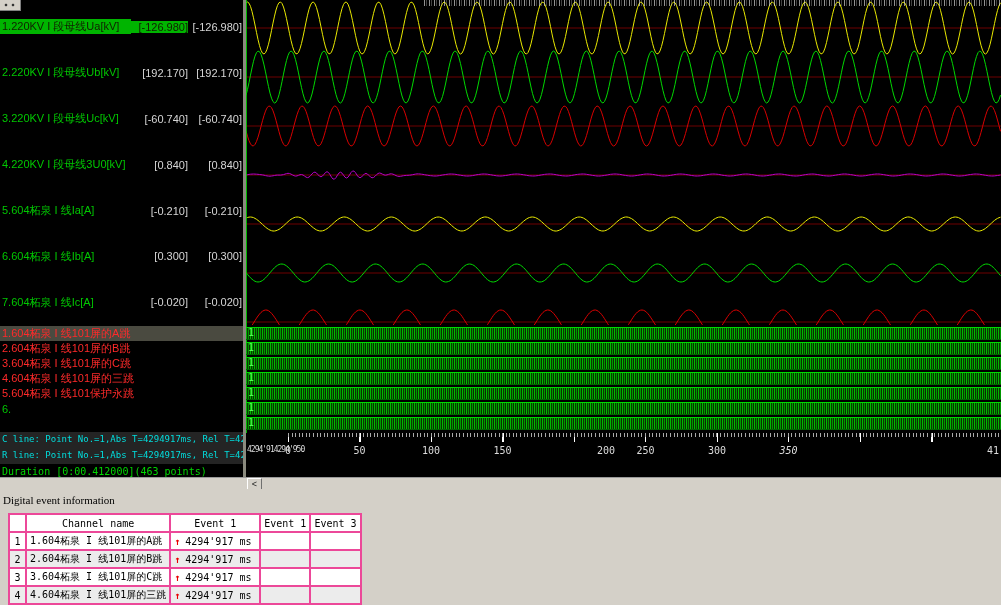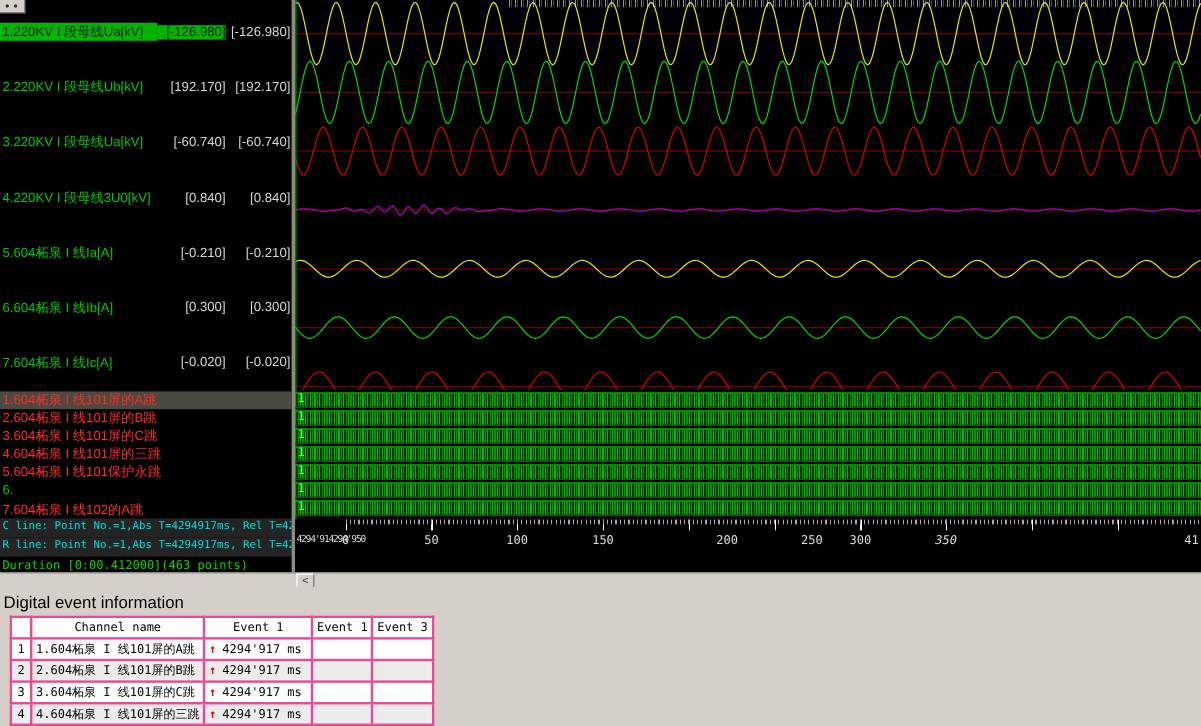--- a/index.html
+++ b/index.html
@@ -46,21 +46,21 @@
   .tleft{left:1px;transform:none;font-size:8px;letter-spacing:-1px}
   .tright{left:auto;right:2px;transform:none}
 
   
   .scroll-strip{position:absolute;left:0;top:477px;width:1001px;height:12px;background:#d4d0c8;border-top:1px solid #9a9a9a}
   .scroll-left-btn{position:absolute;left:247px;top:0;width:13px;height:11px;font-size:9px;line-height:10px;text-align:center;color:#222;
     background:#d4d0c8;border:1px solid;border-color:#fff #707070 #707070 #fff;cursor:default}
 
   
   .bottom{position:absolute;left:0;top:489px;width:1001px;height:116px;background:#d4d0c8;color:#000;overflow:hidden}
-  .evt-title{padding:5px 0 0 3px;font-family:Liberation Sans, sans-serif;font-size:14px}
+  .evt-title{padding:5px 0 0 3px;font-family:Liberation Serif, serif;font-size:11px}
   table.evt{position:absolute;left:8px;top:24px;border-collapse:collapse;background:#fff;font-family:"DejaVu Sans Mono",monospace;font-size:10px}
   .evt th,.evt td{border:2px solid #ec4899;padding:1px 3px;height:14px;font-weight:normal;white-space:nowrap;text-align:left}
   .evt th{text-align:center}
   .evt td.num{text-align:center}
   .evt tbody tr:nth-child(even) td{background:#ececec}
   .evt .arrow{color:#e80000;font-weight:bold;margin-right:5px}
 </style>
 </head>
 <body>
 
@@ -72,21 +72,21 @@
           <span class="albl">1.220KV I 段母线Ua[kV]</span>
           <span class="av av1">[-126.980]</span>
           <span class="av av2">[-126.980]</span>
         </div>
         <div class="arow">
           <span class="albl">2.220KV I 段母线Ub[kV]</span>
           <span class="av av1">[192.170]</span>
           <span class="av av2">[192.170]</span>
         </div>
         <div class="arow">
-          <span class="albl">3.220KV I 段母线Ua[kV]</span>
+          <span class="albl">3.220KV I 段母线Uc[kV]</span>
           <span class="av av1">[-60.740]</span>
           <span class="av av2">[-60.740]</span>
         </div>
         <div class="arow">
           <span class="albl">4.220KV I 段母线3U0[kV]</span>
           <span class="av av1">[0.840]</span>
           <span class="av av2">[0.840]</span>
         </div>
         <div class="arow">
           <span class="albl">5.604柘泉 I 线Ia[A]</span>
@@ -104,21 +104,20 @@
           <span class="av av2">[-0.020]</span>
         </div>
       </div>
     <div class="digital-list">
         <div class="drow sel">1.604柘泉 I 线101屏的A跳</div>
         <div class="drow">2.604柘泉 I 线101屏的B跳</div>
         <div class="drow">3.604柘泉 I 线101屏的C跳</div>
         <div class="drow">4.604柘泉 I 线101屏的三跳</div>
         <div class="drow">5.604柘泉 I 线101保护永跳</div>
         <div class="drow" style="color: rgb(0, 200, 0);">6.</div>
-        <div class="drow">7.604柘泉 I 线102的A跳</div>
       </div>
     <div class="status-block">
       <div class="sline">C line: Point No.=1,Abs T=4294917ms,  Rel T=42949</div>
       <div class="sline">R line: Point No.=1,Abs T=4294917ms,  Rel T=42949</div>
       <div class="sline dur">Duration [0:00.412000](463 points)</div>
     </div>
     <div class="titlebar-icon"></div>
   </div>
 
   <div class="divider"></div>
@@ -166,21 +165,21 @@
         </div>
       </div>
     <div class="time-axis">
       <span class="tlab tleft">4294'914294'950</span>
       <span class="tlab tright">41</span>
     <span class="tlab" style="left: 42px;">0</span>
         <span class="tlab" style="left: 113.5px;">50</span>
         <span class="tlab" style="left: 185px;">100</span>
         <span class="tlab" style="left: 256.5px;">150</span>
         <span class="tlab" style="left: 328px; margin-left: 32px;">200</span>
-        <span class="tlab" style="left: 399.5px; margin-left: 31px;">250</span>
+        <span class="tlab" style="left: 399.5px;">250</span>
         <span class="tlab" style="left: 471px;">300</span>
         <span class="tlab" style="left: 542.5px; font-style: italic;">350</span>
       </div>
   </div>
 
   <div class="scroll-strip">
     <div class="scroll-left-btn">&lt;</div>
   </div>
 
   <div class="bottom">

